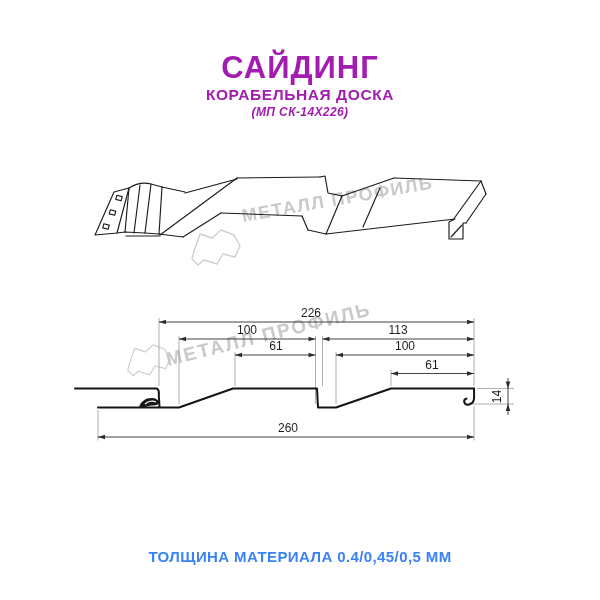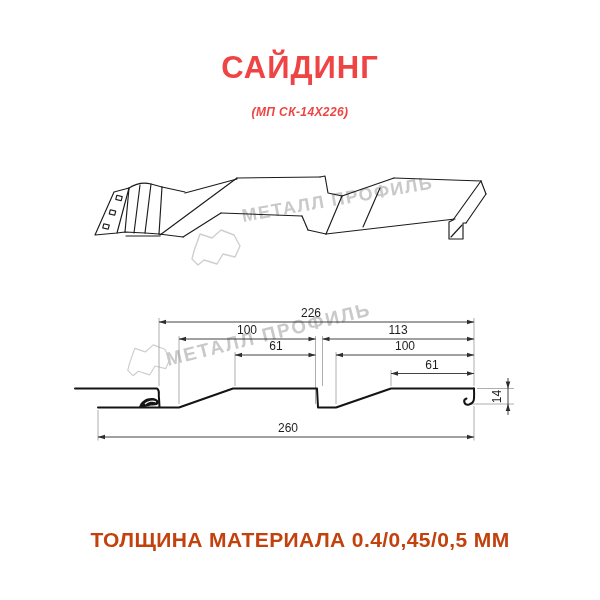--- a/index.html
+++ b/index.html
@@ -1,40 +1,41 @@
 <!DOCTYPE html>
 <html><head>
 <meta charset="utf-8">
 <style>
   html,body{margin:0;padding:0;}
   #stage{
     position:relative;width:600px;height:600px;background:#ffffff;
     font-family:"Liberation Sans",sans-serif;overflow:hidden;
   }
-  .hline{position:absolute;left:0;width:600px;text-align:center;color:#ef4444;}
+  .hline{position:absolute;left:0;width:600px;text-align:center;color:#a21caf;}
   #title{top:50px;font-size:31px;font-weight:800;letter-spacing:1px;}
   #subtitle{top:86px;font-size:15.5px;font-weight:600;letter-spacing:0.6px;}
   #model{top:105px;font-size:12px;font-weight:700;letter-spacing:0.4px;font-style:italic;}
-  #footer-line{top:528px;font-size:21px;font-weight:600;letter-spacing:0.4px;color:#c2410c;}
+  #footer-line{top:548px;font-size:15px;font-weight:600;letter-spacing:0.4px;color:#3b82f6;}
   svg{position:absolute;left:0;top:0;}
   .draw{stroke:#1c1c1c;stroke-width:1.15;fill:none;stroke-linejoin:round;stroke-linecap:round;}
   .prof{stroke:#141414;stroke-width:2;fill:none;stroke-linejoin:round;stroke-linecap:round;}
   .dim{stroke:#2e2e2e;stroke-width:0.9;fill:none;}
   .arr{fill:#2e2e2e;stroke:none;}
   .ext{stroke:#9b9b9b;stroke-width:0.8;fill:none;}
   .dimtext{font-family:"Liberation Sans",sans-serif;font-size:12px;fill:#1d1d1d;text-anchor:middle;}
   .wm-text{font-family:"Liberation Sans",sans-serif;font-weight:700;fill:#c9c9c9;}
   .wm-logo{stroke:#cfcfcf;stroke-width:1.4;fill:none;stroke-linejoin:round;}
 </style>
 </head>
 <body>
 
 <div id="stage">
 
   <div class="hline" id="title">САЙДИНГ</div>
+  <div class="hline" id="subtitle">КОРАБЕЛЬНАЯ ДОСКА</div>
   <div class="hline" id="model">(МП СК-14Х226)</div>
 
   <svg width="600" height="600" viewBox="0 0 600 600">
 
     <g>
       <path class="wm-logo" transform="translate(190,229)" d="M4,22 L10,5 L22,9 L31,1 L44,6 L50,17 L45,28 L33,25 L27,35 L14,31 L8,36 L2,30 Z"></path>
       <path class="wm-logo" transform="translate(126,344) scale(0.88)" d="M4,22 L10,5 L22,9 L31,1 L44,6 L50,17 L45,28 L33,25 L27,35 L14,31 L8,36 L2,30 Z"></path>
     </g>
     <text class="wm-text" font-size="18" letter-spacing="1.5" transform="translate(243,222) rotate(-10)">МЕТАЛЛ ПРОФИЛЬ</text>
     <text class="wm-text" font-size="19" letter-spacing="2" transform="translate(168,366) rotate(-14)">МЕТАЛЛ ПРОФИЛЬ</text>

